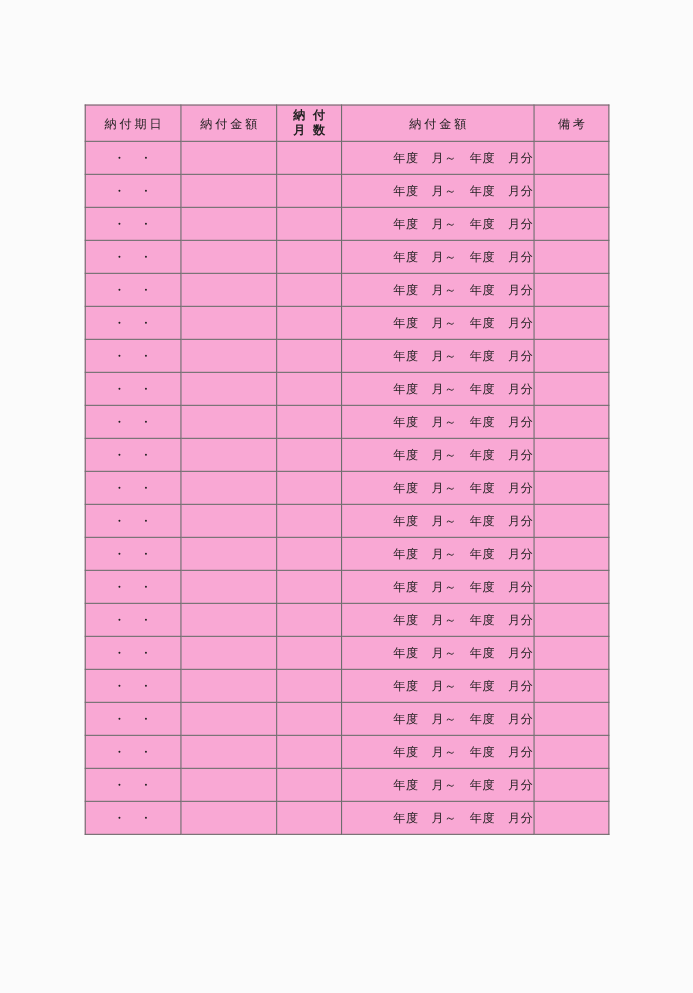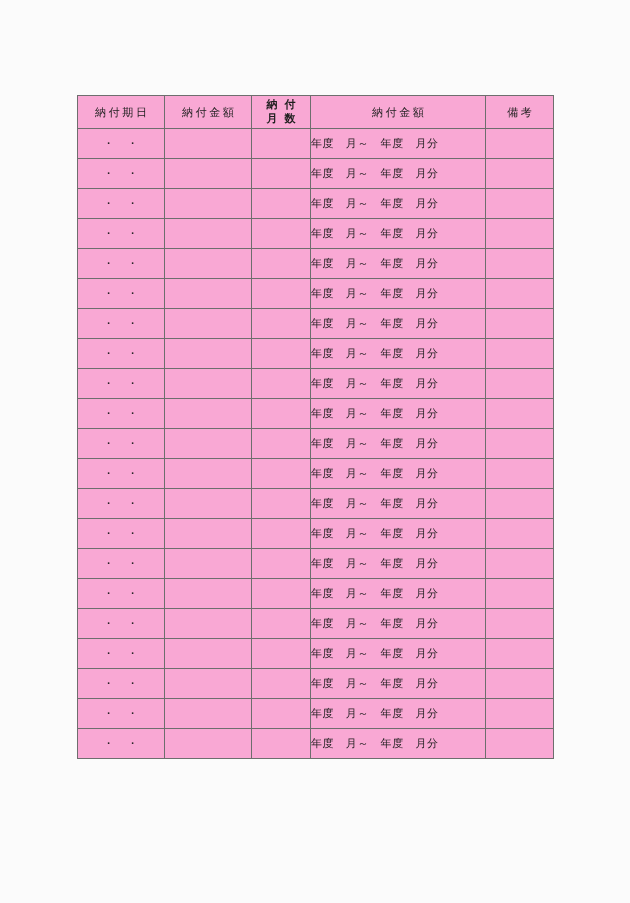--- a/index.html
+++ b/index.html
@@ -87,21 +87,21 @@
     height: 29px;
     vertical-align: middle;
   }
   .cell-date {
     text-align: center;
     letter-spacing: 1px;
     font-size: 10.5px;
     color: #1f1f1f;
   }
   .cell-period {
-    text-align: left;
+    text-align: right;
     padding-right: 8px;
     padding-left: 52px;
     white-space: nowrap;
     font-size: 10.5px;
     letter-spacing: 0.6px;
     color: #1f1f1f;
     margin-top: 46px;
   }
   .cell-blank {
     text-align: center;

